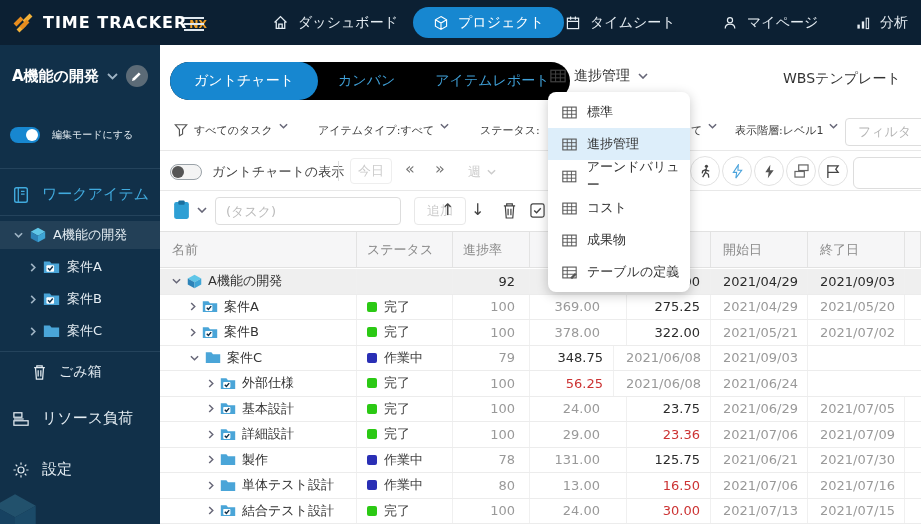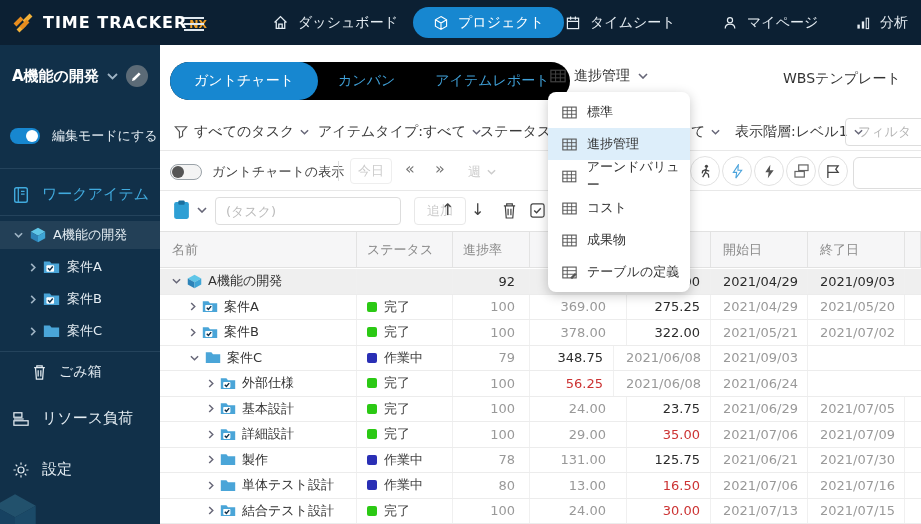--- a/index.html
+++ b/index.html
@@ -19,21 +19,21 @@
     color:#e6edf3; font-size:14px; cursor:pointer; }
   .nav-pill { position:absolute; left:413px; top:7px; height:31px; padding:0 20px; border-radius:16px;
     background:#1787d0; display:flex; align-items:center; gap:9px; color:#fff; font-size:14px; cursor:pointer; }
 
   
   .sidebar { position:absolute; left:0; top:45px; width:160px; height:479px; background:#113049; color:#e4ecf2; }
   .sb-title { position:absolute; left:12px; top:20px; display:flex; align-items:center; gap:8px; }
   .sb-title .t { font-size:15px; font-weight:bold; color:#fff; }
   .pencil-btn { width:22px; height:22px; border-radius:50%; background:#5c6b77; display:flex;
     align-items:center; justify-content:center; cursor:pointer; }
-  .sb-toggle-row { position:absolute; left:10px; top:82px; display:flex; align-items:center; gap:12px; font-size:13px; }
+  .sb-toggle-row { position:absolute; left:10px; top:82px; display:flex; align-items:center; gap:12px; font-size:10px; }
   .tgl-on { width:30px; height:16px; border-radius:8px; background:#1787d0; position:relative; cursor:pointer; }
   .tgl-on::after { content:""; position:absolute; right:2px; top:2px; width:12px; height:12px; border-radius:50%; background:#fff; }
   .sb-div { position:absolute; left:0; width:160px; height:1px; background:#24435c; }
   .sb-section { position:absolute; left:12px; display:flex; align-items:center; gap:12px; font-size:15px; cursor:pointer; }
   .sb-section.blue { color:#41aadd; }
   .tree-item { position:absolute; display:flex; align-items:center; gap:7px; font-size:13px; cursor:pointer; height:28px; width:160px; }
   .tree-sel { background:rgba(255,255,255,0.08); }
   .chev { stroke:#9fb4c4; stroke-width:1.8; fill:none; }
   .chev-dark { stroke:#667; stroke-width:1.6; fill:none; }
   .watermark { position:absolute; left:-8px; top:447px; opacity:0.22; }
@@ -45,21 +45,21 @@
   .tab-group { position:absolute; left:10px; top:17px; height:38px; background:#000000; border-radius:19px;
     display:flex; align-items:center; }
   .tab { padding:0 20px; font-size:14px; color:#3f9fd6; height:38px; display:flex; align-items:center; cursor:pointer; }
   .tab.active { background:#1787d0; color:#fff; border-radius:19px; padding:0 24px; }
   .view-trigger { position:absolute; left:390px; top:22px; display:flex; align-items:center; gap:8px;
     font-size:14px; color:#333; cursor:pointer; }
   .wbs-link { position:absolute; left:623px; top:25px; font-size:14px; color:#333; cursor:pointer; }
 
   
   .filter-row { position:absolute; left:0; top:67px; width:761px; height:39px; border-bottom:1px solid #e8e8e8; }
-  .f-item { position:absolute; top:11px; display:flex; align-items:center; gap:6px; font-size:14px; color:#3a3a3a; cursor:pointer; }
+  .f-item { position:absolute; top:11px; display:flex; align-items:flex-start; gap:6px; font-size:11px; color:#3a3a3a; cursor:pointer; }
   .filter-btn { position:absolute; left:685px; top:6px; width:90px; height:28px; border:1px solid #ddd;
     border-radius:4px; color:#b5b5b5; font-size:13px; display:flex; align-items:center; padding-left:12px; cursor:pointer; }
 
   
   .gantt-row { position:absolute; left:0; top:106px; width:761px; height:40px; border-bottom:1px solid #e8e8e8; }
   .tgl-off { position:absolute; left:10px; top:13px; width:32px; height:16px; border-radius:8px;
     background:#f4f4f4; border:1px solid #9aa2a8; cursor:pointer; }
   .tgl-off::after { content:""; position:absolute; left:1px; top:1px; width:12px; height:12px; border-radius:50%; background:#555; }
   .g-label { position:absolute; left:52px; top:12px; font-size:13px; color:#444; }
   .vdiv { position:absolute; left:178px; top:10px; width:1px; height:20px; background:#ddd; }
@@ -85,21 +85,21 @@
   .thead { position:absolute; left:0; top:186px; width:761px; height:37px; background:#f6f6f7;
     border-top:1px solid #e2e2e2; border-bottom:1px solid #e2e2e2; display:flex; }
   .tbody { position:absolute; left:0; top:224px; width:761px; height:255px; }
   .trow { display:flex; height:25.5px; border-bottom:1px solid #ececec; background:#fff; }
   .trow.sel { background:#efefef; }
   .c { border-right:1px solid #f0f0f0; height:100%; display:flex; align-items:center; font-size:13px; overflow:hidden; }
   .thead .c { color:#8a8a8a; border-right:1px solid #e3e3e3; }
   .c-name { width:197px; padding-left:12px; gap:6px; color:#333; }
   .c-st { width:96px; padding-left:10px; gap:7px; color:#444; }
   .c-pg { width:77px; justify-content:flex-end; padding-right:14px; color:#999; }
-  .c-pl { width:97px; justify-content:flex-end; padding-right:20px; color:#999; }
+  .c-pl { width:97px; justify-content:flex-end; padding-right:26px; color:#999; }
   .c-ac { width:84px; justify-content:flex-end; padding-right:10px; color:#222; }
   .c-d1 { width:97px; padding-left:12px; color:#999; }
   .c-d2 { width:97px; padding-left:12px; color:#999; }
   .c-x  { width:16px; border-right:none; }
   .thead .c-pg, .thead .c-pl, .thead .c-ac { justify-content:flex-start; padding-left:10px; }
   .red { color:#cc3333 !important; }
   .dark { color:#2b2b2b !important; }
   .ind1 { padding-left:30px; } .ind2 { padding-left:48px; }
   .sq { width:10px; height:10px; border-radius:2px; flex:none; }
   .sq-done { background:#2bc914; } .sq-work { background:#2a2fb5; }
@@ -567,21 +567,21 @@
             <path d="M6 9.5 l2 2.2 L11.5 7.5" stroke="#123049" stroke-width="1.8" fill="none"></path>
           </svg>
         <span>詳細設計</span>
       </div>
       <div class="c c-st">
           <span class="sq sq-done"></span>
           <span>完了</span>
         </div>
       <div class="c c-pg">100</div>
       <div class="c c-pl">29.00</div>
-      <div class="c c-ac red">35.00</div>
+      <div class="c c-ac red">23.36</div>
       <div class="c c-d1">2021/07/06</div>
       <div class="c c-d2">2021/07/09</div>
       <div class="c c-x"></div>
     </div>
 
     <div class="trow">
       <div class="c c-name ind2">
         <svg width="6" height="9" viewBox="0 0 6 10">
             <polyline class="chev-dark" points="1,1 5,5 1,9"></polyline>
           </svg>

